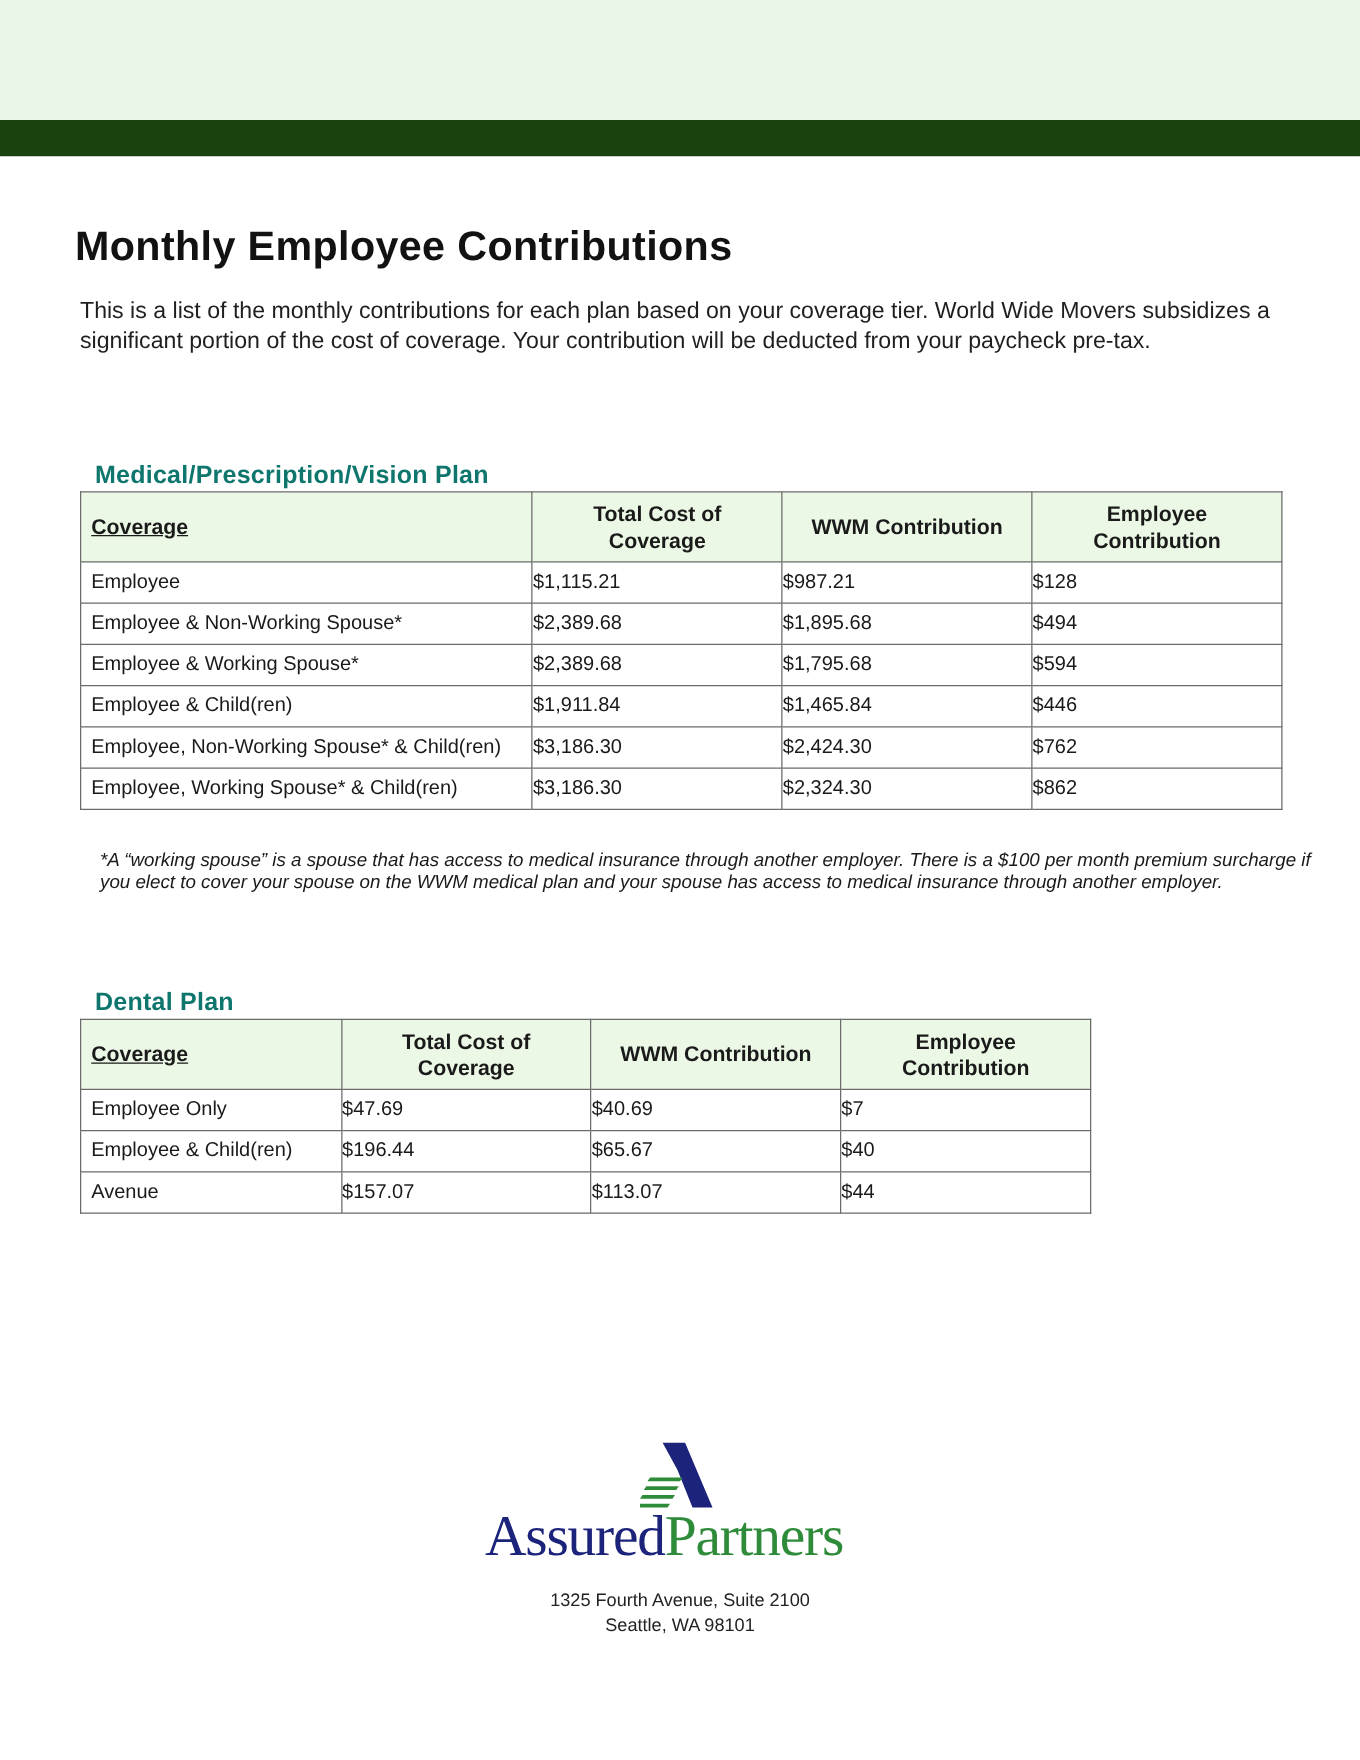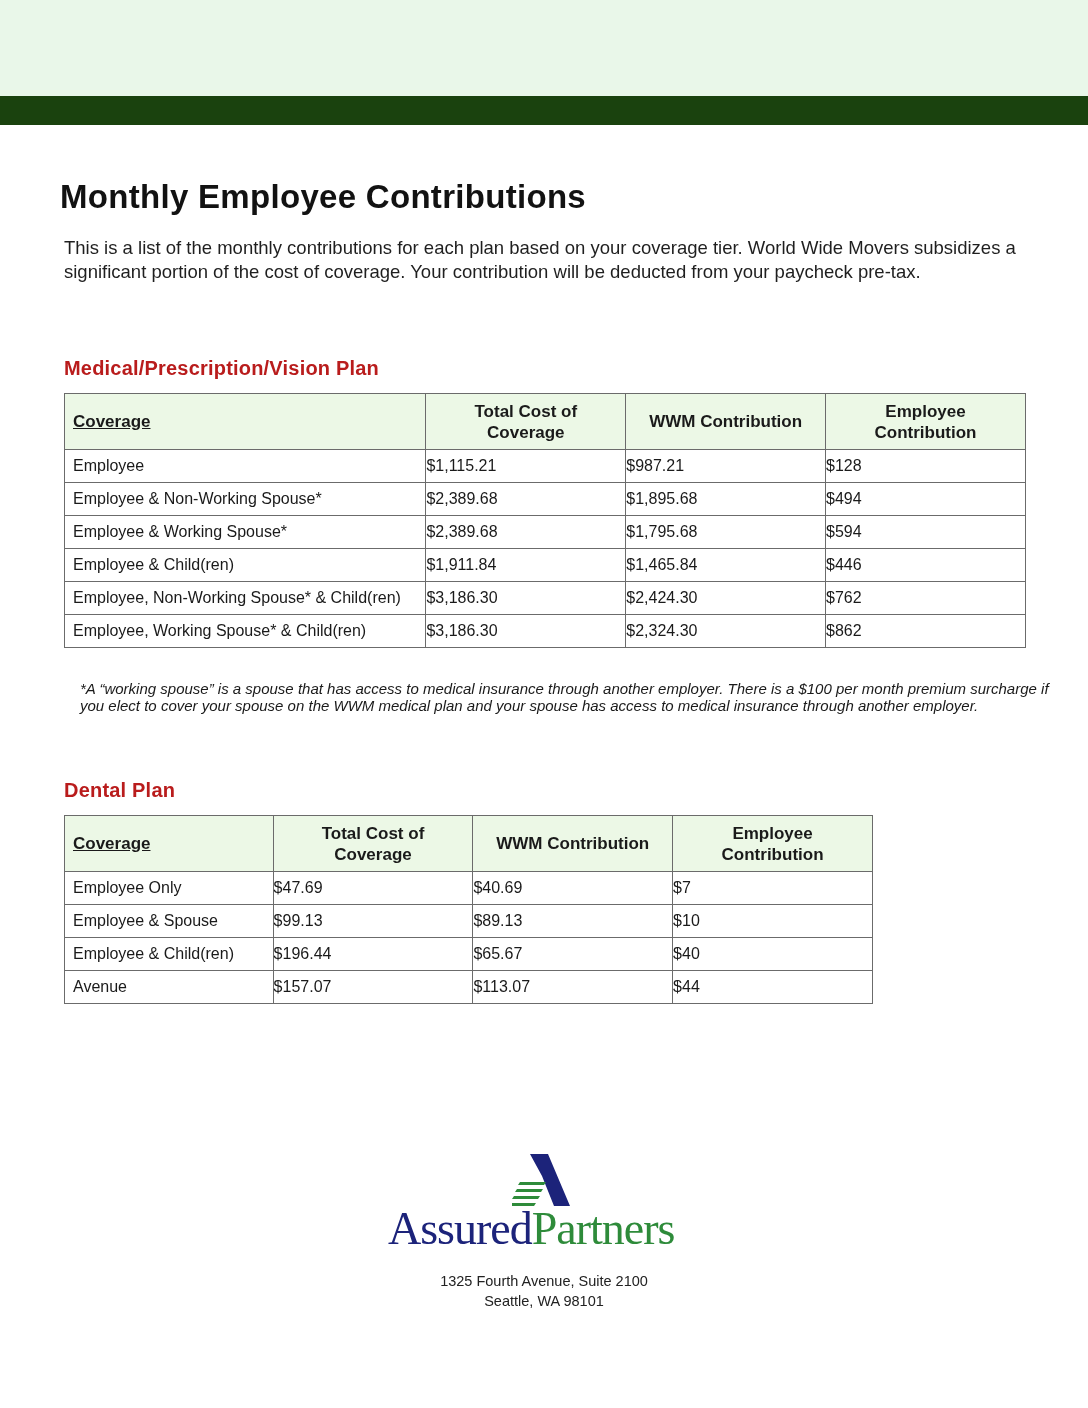--- a/index.html
+++ b/index.html
@@ -2,21 +2,21 @@
 <html><head>
 <meta charset="utf-8">
 <style>
   html, body { margin:0; padding:0; }
   body { width:1088px; height:1408px; background:#ffffff; position:relative; overflow:hidden;
          font-family:"Liberation Sans", sans-serif; color:#1a1a1a; }
   .top-band { position:absolute; left:0; top:0; width:1088px; height:96px; background:#e9f7e9; }
   .top-bar { position:absolute; left:0; top:96px; width:1088px; height:29px; background:#1a420e; }
   .title { position:absolute; left:60px; top:178px; font-size:33px; font-weight:bold; color:#121212; letter-spacing:0.3px; margin:0; }
   .intro { position:absolute; left:64px; top:236px; width:960px; font-size:18.5px; line-height:24px; color:#1f1f1f; margin:0; }
-  .section-title { position:absolute; left:64px; font-size:20px; font-weight:bold; color:#b91c1c; margin:0; letter-spacing:0.2px; }
+  .section-title { position:absolute; left:64px; font-size:20px; font-weight:bold; color:#0f766e; margin:12px; letter-spacing:0.2px; }
   table { position:absolute; border-collapse:collapse; font-size:16px; color:#1a1a1a; }
   th, td { border:1.5px solid #6b6b6b; }
   th { background:#ecf8e6; font-weight:bold; font-size:17px; line-height:21px; text-align:center; padding:0 6px; }
   th.first { text-align:left; padding-left:8px;text-decoration:underline; }
   td { padding:0; height:32px; }
   td.first { text-align:left; padding-left:8px; }
   .footnote { position:absolute; left:64px; top:664px; width:970px; font-size:15px; line-height:17px; font-style:italic; color:#1a1a1a; margin:16px; }
   .logo { position:absolute; left:388px; top:1150px; width:312px; height:110px; }
   .logo-word { position:absolute; left:0; top:52px; font-family:"Liberation Serif", serif; font-size:46px; letter-spacing:-1px; white-space:nowrap; }
   .logo-word .a { color:#1c237a; }
@@ -110,26 +110,20 @@
     </tr>
   </thead>
   <tbody>
     <tr>
       <td class="first">Employee Only</td>
       <td>$47.69</td>
       <td>$40.69</td>
       <td>$7</td>
     </tr>
     <tr>
-      <td class="first">Employee &amp; Spouse</td>
-      <td>$99.13</td>
-      <td>$89.13</td>
-      <td>$10</td>
-    </tr>
-    <tr>
       <td class="first">Employee &amp; Child(ren)</td>
       <td>$196.44</td>
       <td>$65.67</td>
       <td>$40</td>
     </tr>
     <tr>
       <td class="first">Avenue</td>
       <td>$157.07</td>
       <td>$113.07</td>
       <td>$44</td>

